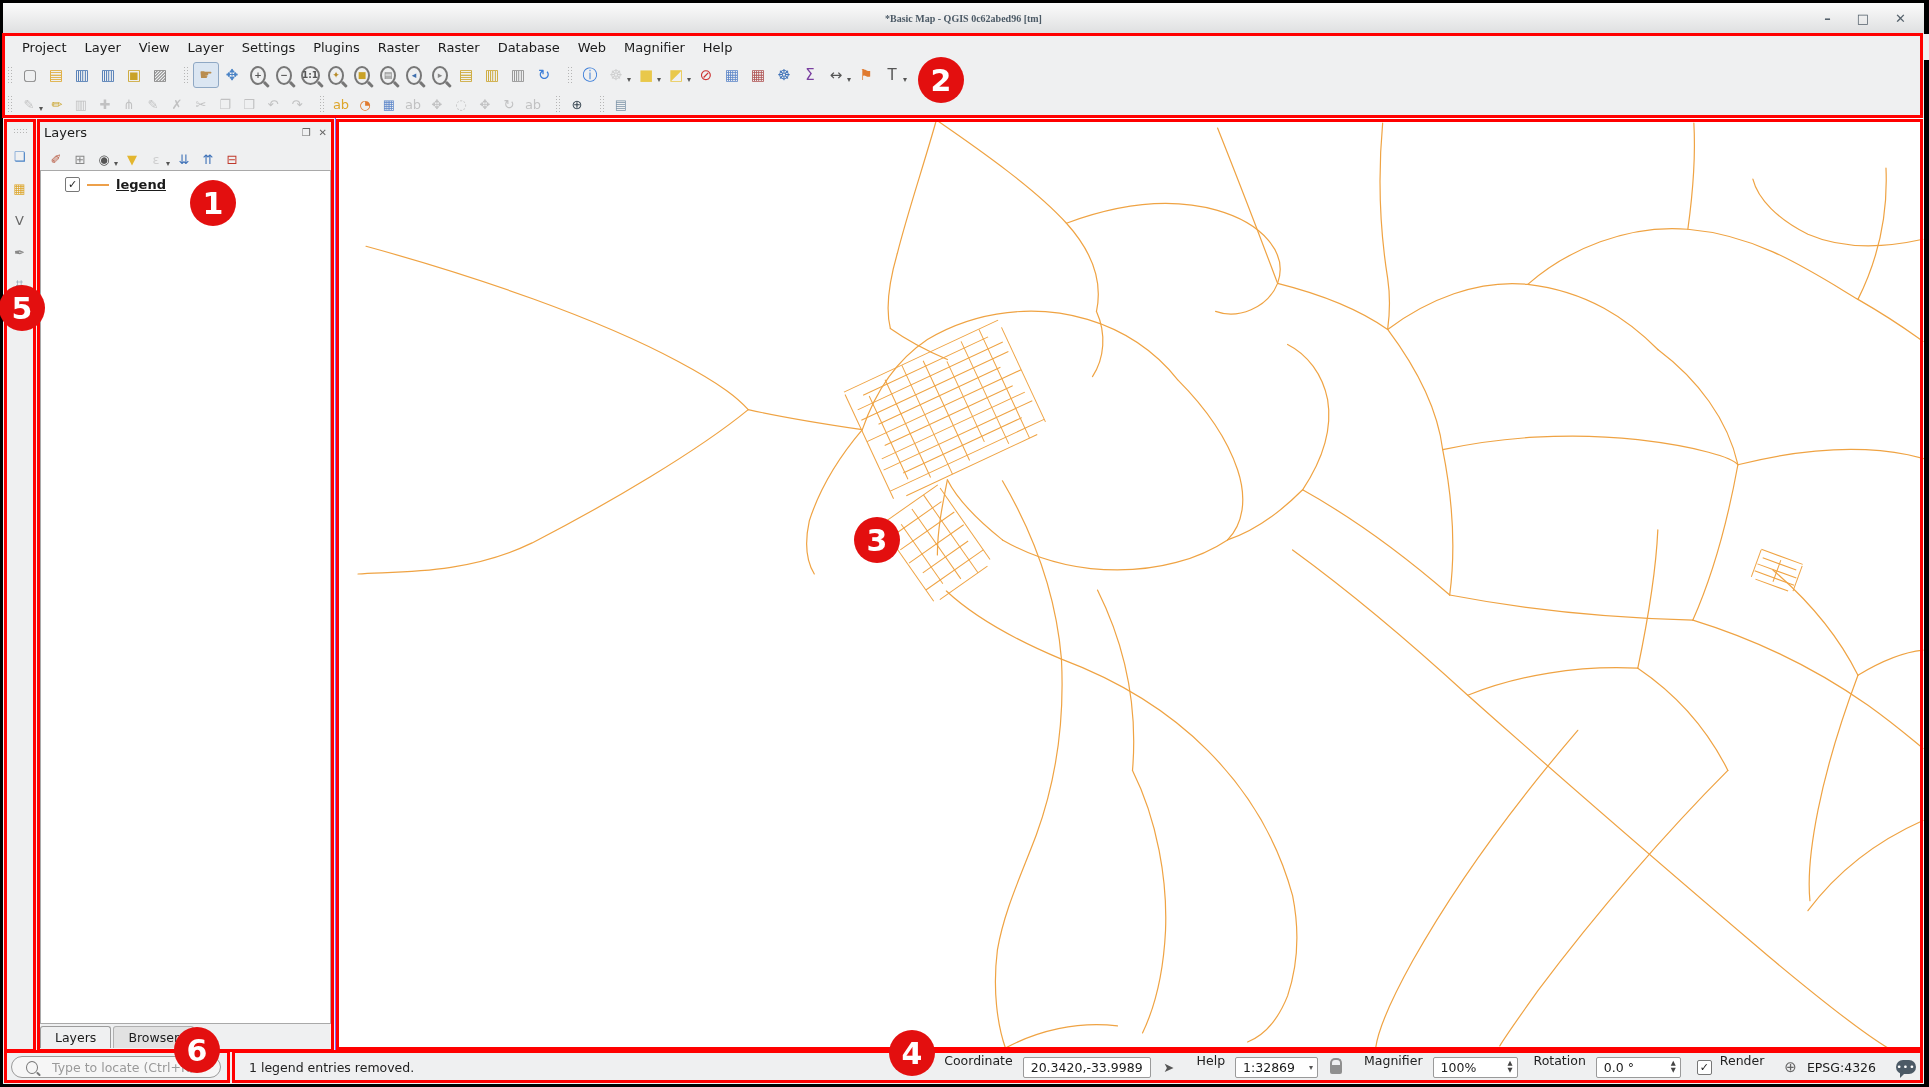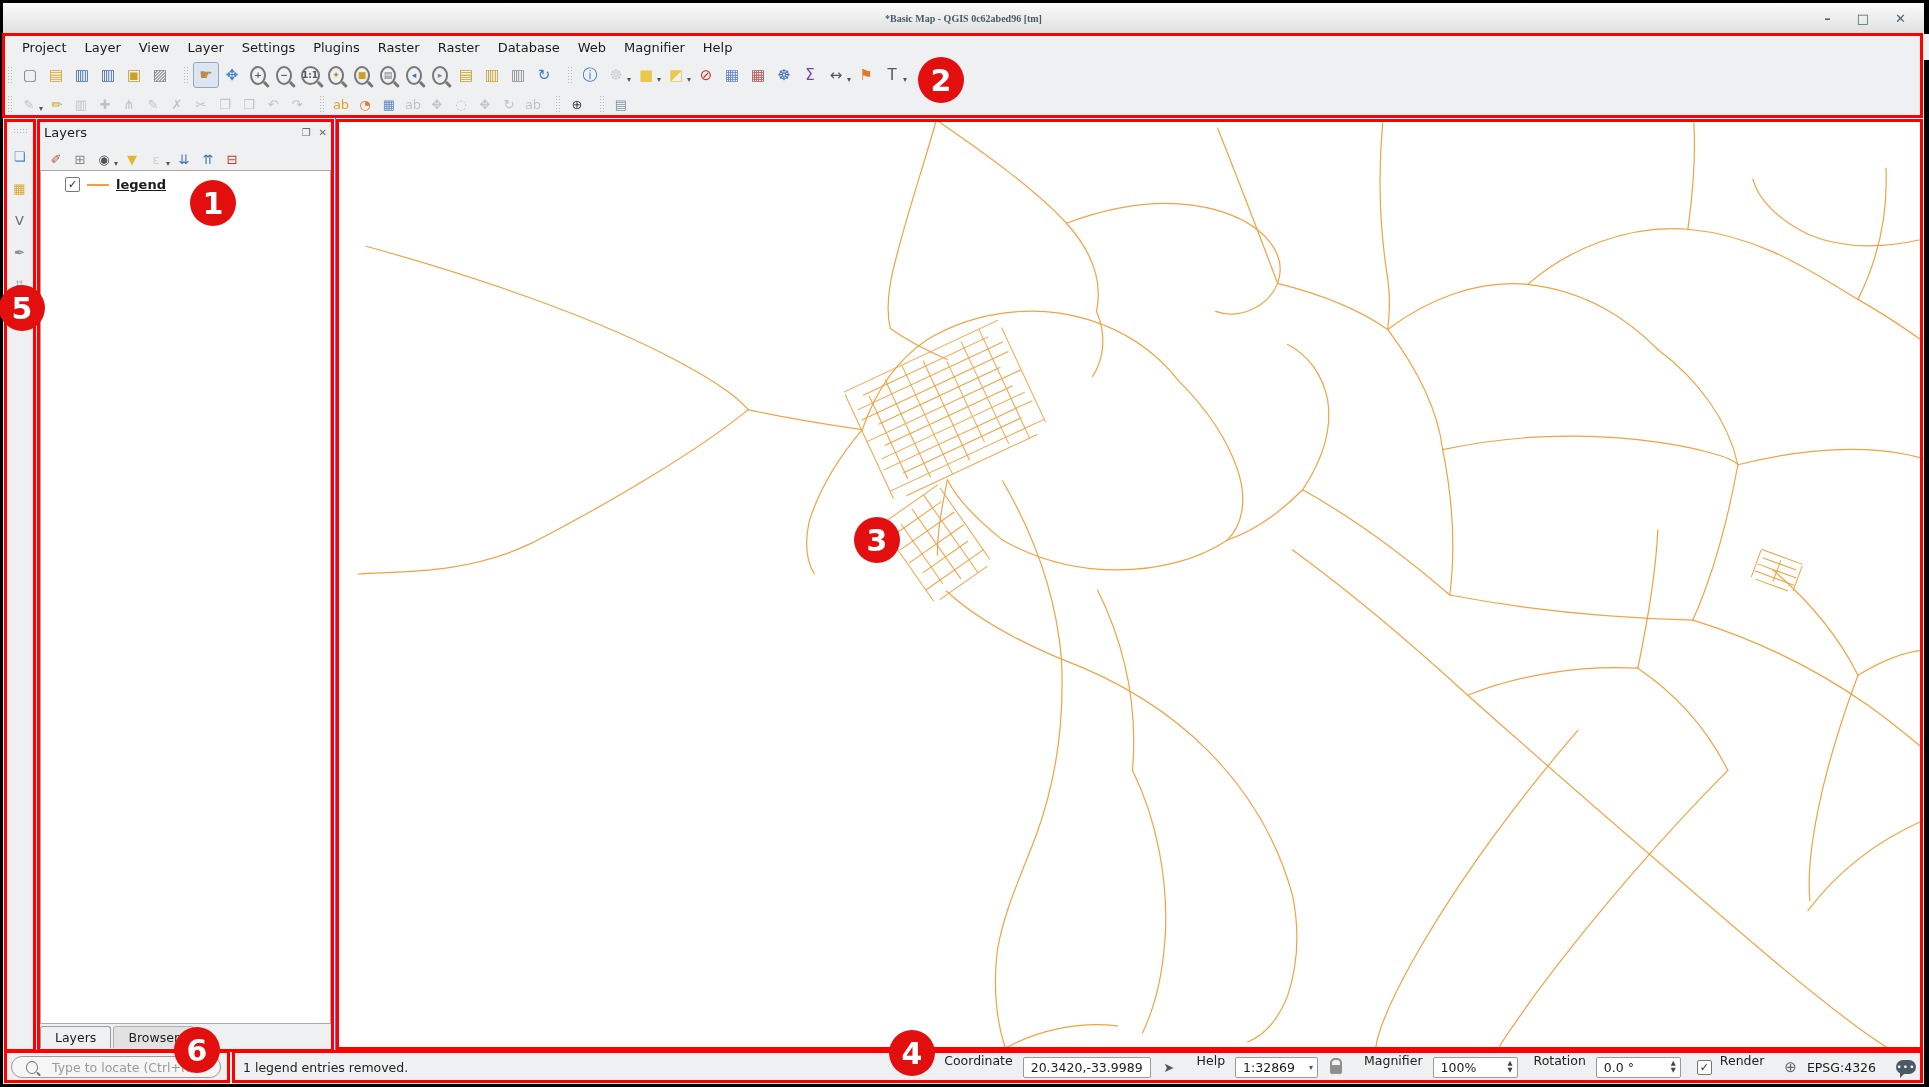--- a/index.html
+++ b/index.html
@@ -61,21 +61,21 @@
 
   .map{position:absolute;left:333px;top:0;width:1588px;height:932px;background:#fff;overflow:hidden;}
   .map svg{display:block;width:100%;height:100%;}
 
   
   .statusbar{position:absolute;left:3px;top:1050px;width:1921px;height:34px;background:#eff0f1;
     display:flex;align-items:center;padding:0 8px;box-sizing:border-box;font-size:12.5px;gap:6px;}
   .locate{display:flex;align-items:center;gap:8px;width:210px;height:22px;border:1px solid #9a9a9a;border-radius:11px;background:#f6f6f6;padding:0 10px;box-sizing:border-box;}
   .locate input{border:none;outline:none;background:transparent;font-size:12.5px;width:160px;color:#333;font-family:inherit;}
   .locate input::placeholder{color:#9a9a9a;}
-  .msg{margin-left:16px;color:#222;}
+  .msg{margin-left:22px;color:#222;}
   .spacer{flex:1;}
   .sb-label{color:#222;margin:0 4px 13px 10px;}
   .sb-field{background:#fff;border:1px solid #9a9a9a;border-radius:2px;padding:2px 7px;min-width:70px;text-align:right;}
   .sb-combo{background:#fff;border:1px solid #9a9a9a;border-radius:2px;padding:2px 4px 2px 7px;display:flex;align-items:center;gap:14px;}
   .sb-combo .dd{margin:0;}
   .spin{background:#fff;border:1px solid #9a9a9a;border-radius:2px;padding:2px 4px 2px 7px;display:flex;align-items:center;gap:10px;min-width:72px;justify-content:space-between;}
   .spin .arrows{display:flex;flex-direction:column;font-size:6.5px;color:#444;line-height:1.1;}
   .lock{width:12px;height:9px;background:#8f8f8f;border-radius:2px;position:relative;margin:4px 6px 0 6px;}
   .lock::before{content:"";position:absolute;width:8px;height:7px;border:2px solid #8f8f8f;border-bottom:none;border-radius:5px 5px 0 0;left:0px;top:-7px;}
   .globe{font-size:15px;color:#666;margin:0 4px 0 10px;}

